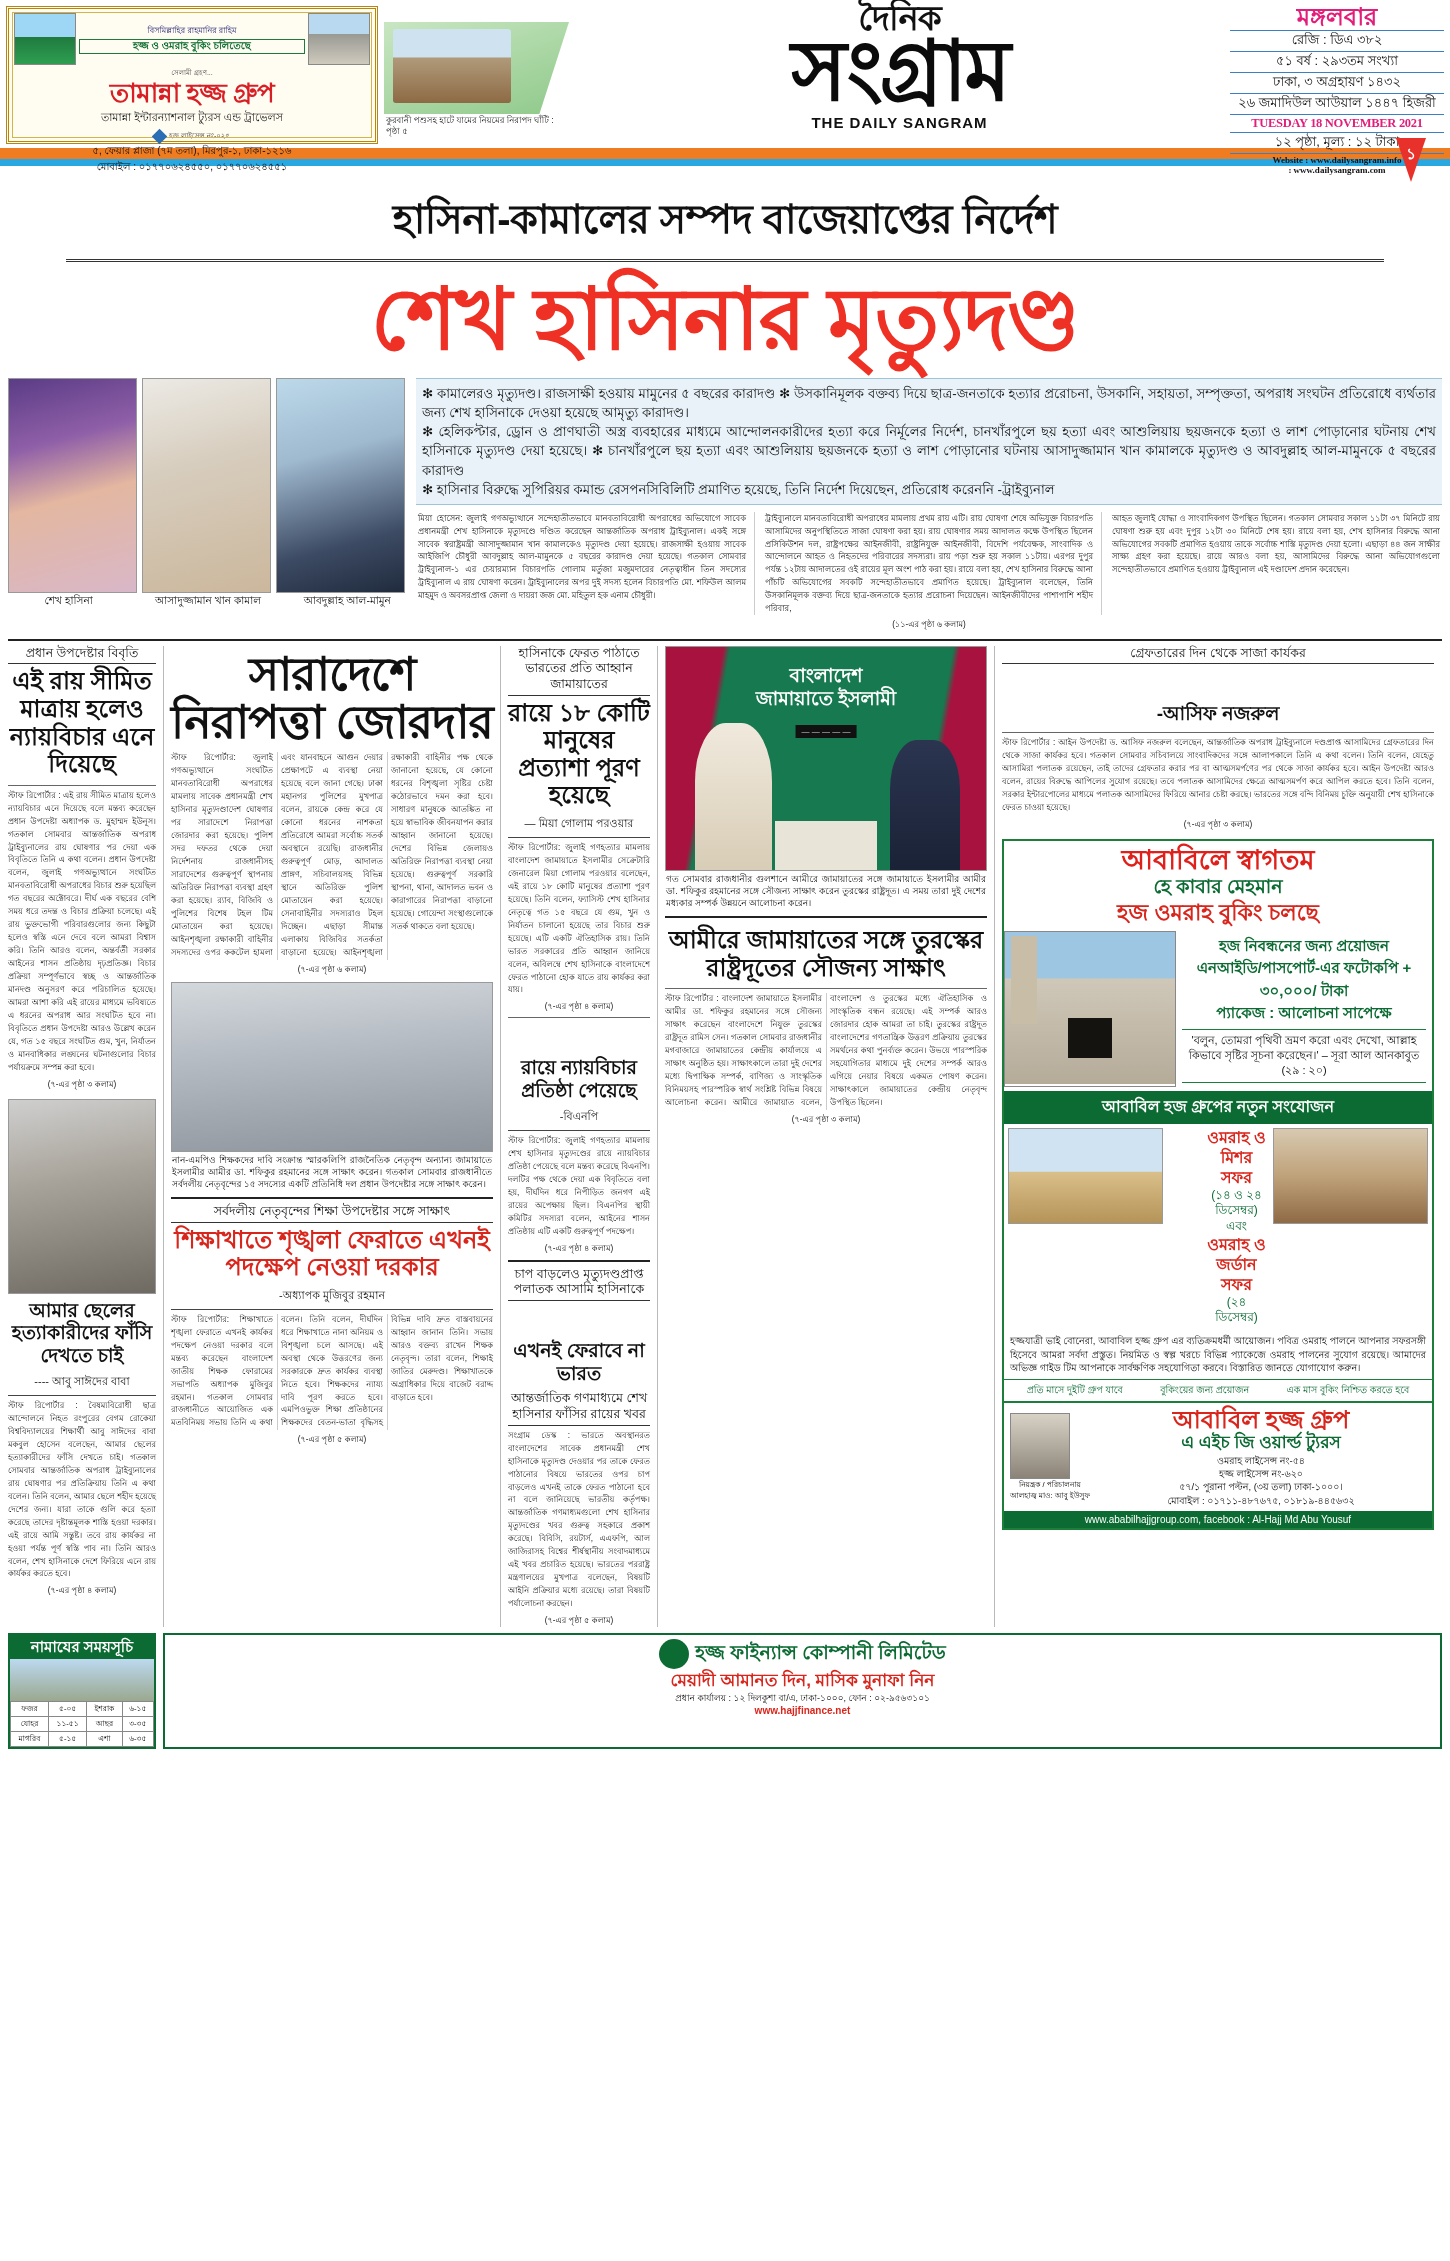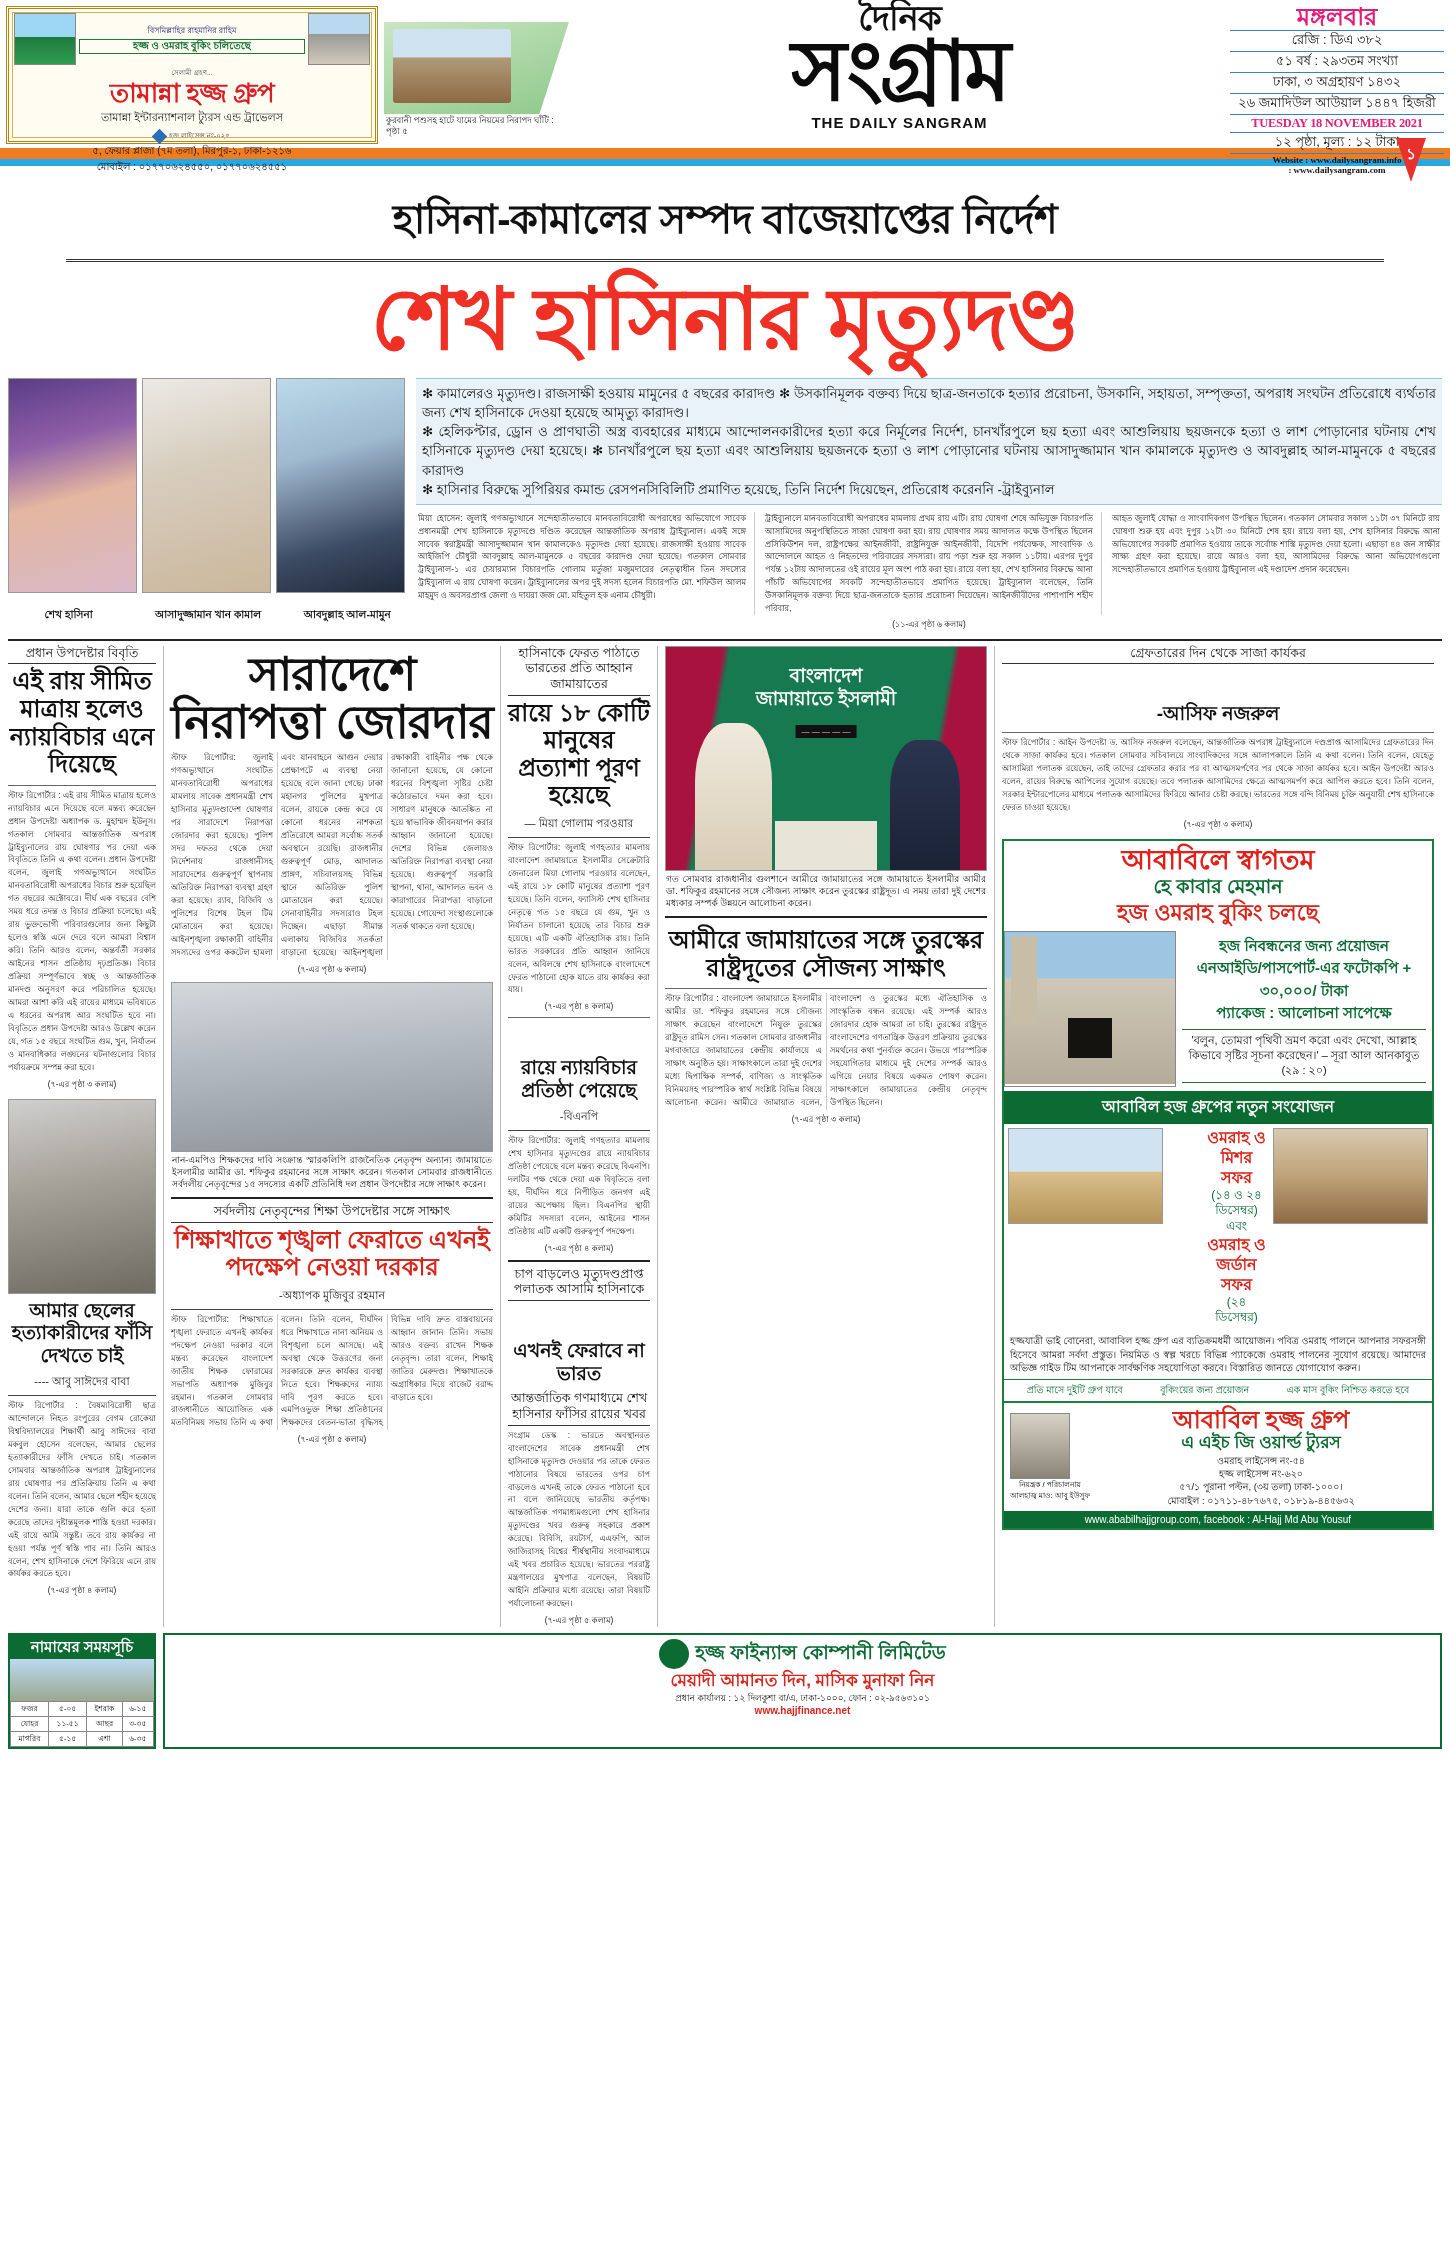--- a/index.html
+++ b/index.html
@@ -82,21 +82,21 @@
      letter-spacing:-1px; }
 
   
   .topstory { display:flex; padding: 4px 8px 0; gap: 8px; }
   .photos { width: 400px; }
   .photo-row { display:flex; gap: 5px; }
   .ph { width: 129px; height: 215px; border:1px solid #999; overflow:hidden; position:relative;}
   .ph1 { background: linear-gradient(165deg,#5b3c86 0%, #8f5fa8 30%, #e3b7a0 55%, #d9b7c8 100%); }
   .ph2 { background: linear-gradient(165deg,#eceae5 0%, #d7cdbe 40%, #cbb79c 100%); }
   .ph3 { background: linear-gradient(165deg,#bcd9ea 0%, #9fb9cf 35%, #3c4a63 75%, #202b3d 100%); }
-  .ph-caps { display:flex; gap:18px; margin-top:14px;font-weight:bold; }
+  .ph-caps { display:flex; gap:18px; margin-top:0; }
   .ph-cap { width:129px; text-align:center; font-size: 10.5px; color:#111; }
 
   .summary { flex:1; }
   .sumbox { background:#e8f2f8; border-top:1px solid #9ec4d8; border-bottom:1px solid #9ec4d8;
     padding: 5px 6px; }
   .sumline { font-size: 13.2px; line-height: 1.45; color:#111; text-align:justify; }
 
   .topcols { display:flex; gap: 10px; margin-top: 7px; padding: 0 2px; }
   .topcol { flex:1; font-size: 8.3px; line-height: 1.55; text-align: justify; color:#1a1a1a;
      border-right: 1px solid #ccc; padding-right:8px;}

